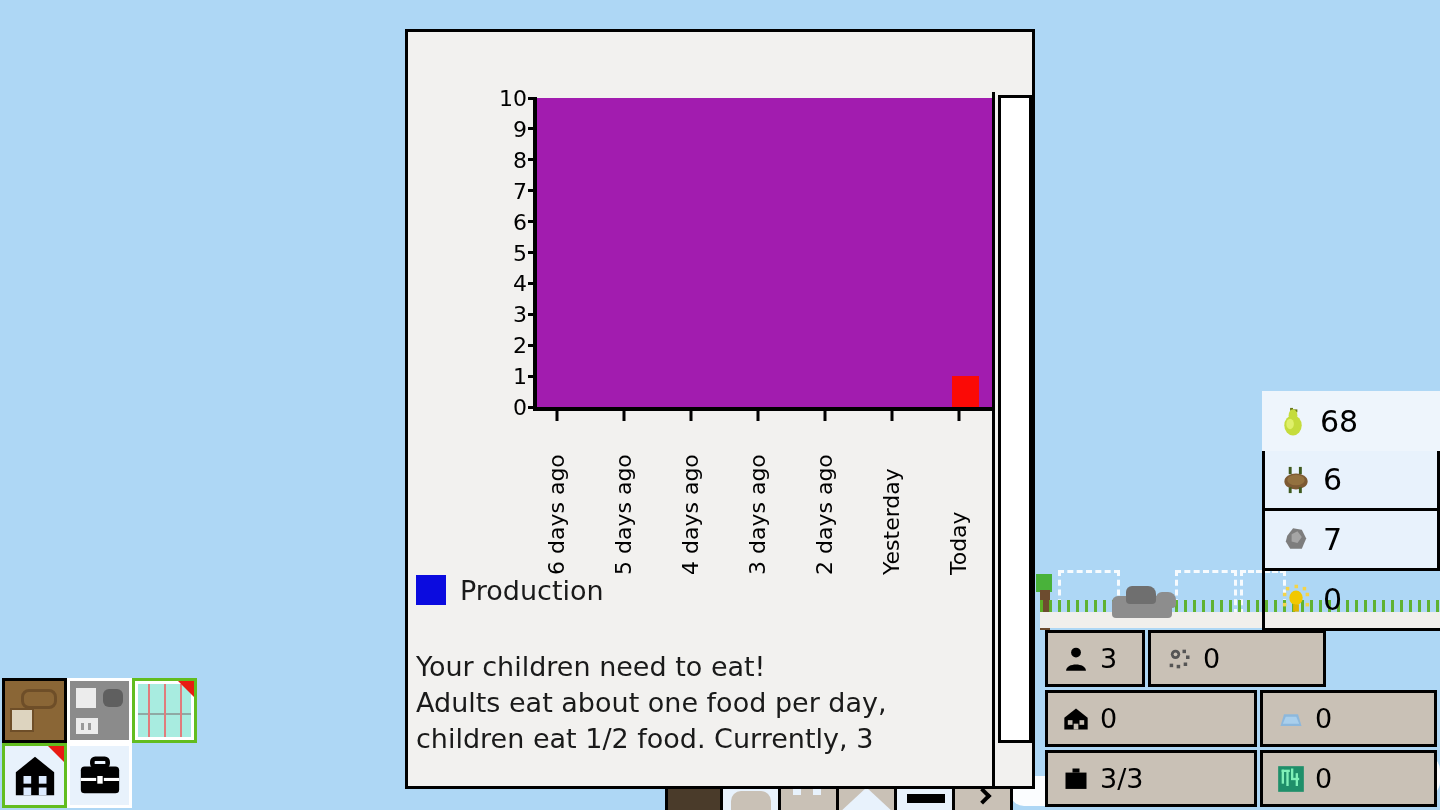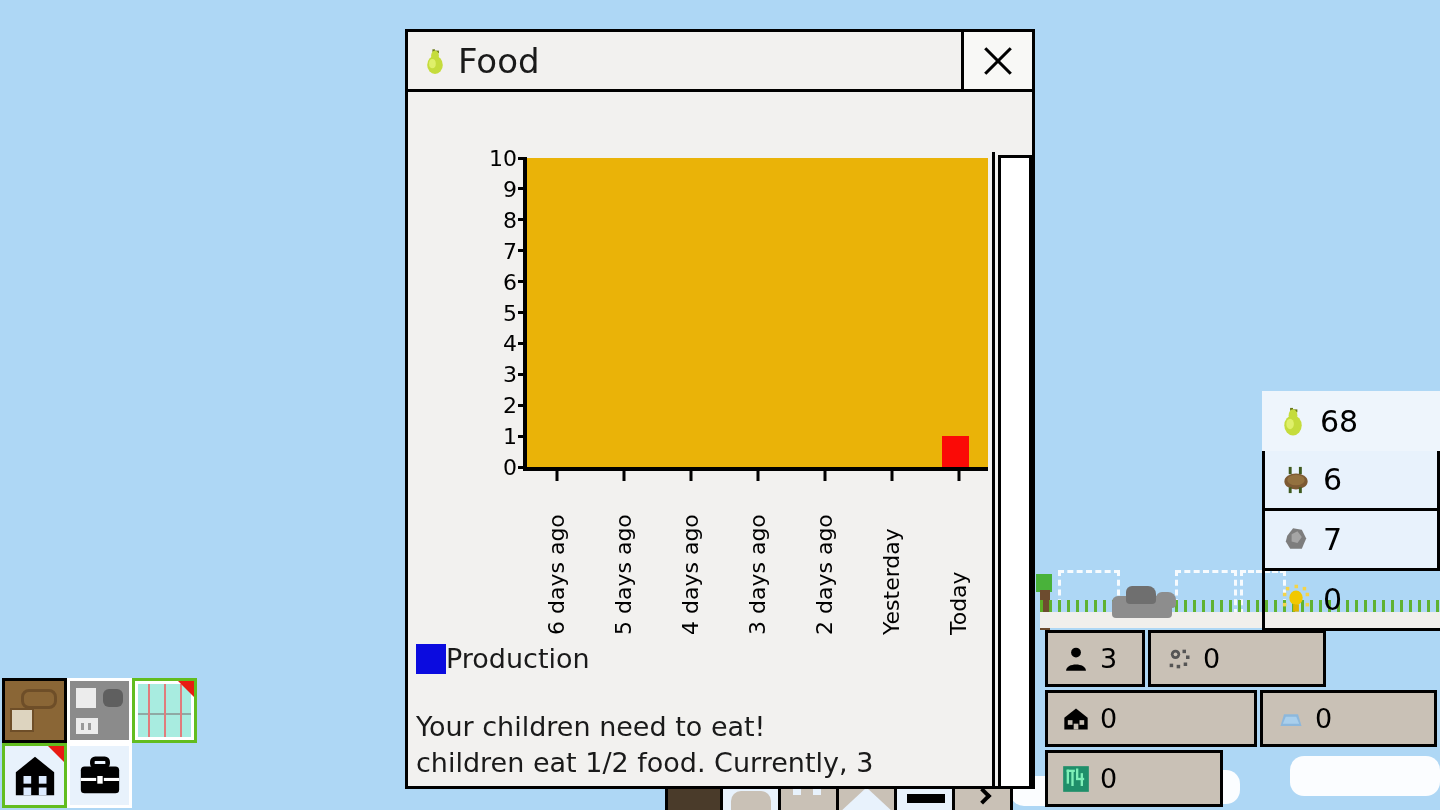--- a/index.html
+++ b/index.html
@@ -144,23 +144,23 @@
   }
   #close-button svg { width: 34px; height: 34px; }
 
   #dialog-body { position: relative; flex: 1; overflow: hidden; }
 
   
   #chart-area {
     position: absolute; left: 0; top: 0; width: 590px; height: 540px;
   }
   #plot {
-    position: absolute; left: 115px; top: 66px; width: 465px; height: 313px;
+    position: absolute; left: 125px; top: 66px; width: 465px; height: 313px;
     border-left: 4px solid #000; border-bottom: 4px solid #000;
-    background: #eab308;
+    background: #a21caf;
     text-decoration: underline;
   }
   .ytick {
     position: absolute; right: 100%; transform: translateY(-50%);
     font-size: 22px; color: #000; padding-right: 10px; white-space: nowrap;
   }
   .ytick::after {
     content: ""; position: absolute; right: -0px; top: 50%;
     width: 9px; height: 3px; background: #000; transform: translateY(-50%);
   }
@@ -177,21 +177,21 @@
     position: absolute; top: -4px; left: 50%; transform: translateX(-50%);
     width: 3px; height: 10px; background: #000;
   }
   .xtick span {
     writing-mode: vertical-rl; transform: rotate(180deg);
     font-size: 22px; color: #000; margin-top: 12px; white-space: nowrap;
   }
 
   
   #legend { position: absolute; left: 8px; top: 543px; }
-  .legend-row { display: flex; align-items: flex-end; height: 39px; }
+  .legend-row { display: flex; align-items: flex-start; gap: 14px; height: 39px; }
   .legend-swatch { width: 30px; height: 30px; }
   .legend-label { font-size: 27px; color: #1a1a1a; }
 
   
   #description {
     position: absolute; left: 8px; top: 617px; width: 580px;
     font-size: 27px; line-height: 36px; color: #1a1a1a;
   }
 
   
@@ -388,58 +388,46 @@
     <div class="stat-cell" style="width:178px;">
       <svg class="stat-ico" viewBox="0 0 24 24">
         <path d="M3 18 L6 8 h12 l3 10 Z" fill="#8cb8dd"></path>
         <path d="M5 16 L7.5 10 h9 l2.5 6 Z" fill="#a9cfec"></path>
       </svg>
       <span class="stat-val">0</span>
     </div>
   </div>
 
   <div class="stat-row">
+    <div class="stat-cell" style="width:213px;">
+      <svg class="stat-ico" viewBox="0 0 24 24">
+        <rect x="9" y="3" width="6" height="3.5" fill="#000"></rect>
+        <rect x="3" y="6.5" width="18" height="14" fill="#000"></rect>
+      </svg>
+      <span class="stat-val">3/3</span>
+    </div>
     <div class="stat-cell" style="width:178px;">
       <svg class="stat-ico" viewBox="0 0 24 24">
         <rect x="1" y="1" width="22" height="22" fill="#1f8f6a"></rect>
         <g fill="#7ff0b8">
           <rect x="4" y="4" width="2" height="12"></rect>
             <rect x="8" y="6" width="2" height="12"></rect>
           <rect x="12" y="3" width="2" height="9"></rect>
             <rect x="16" y="7" width="2" height="11"></rect>
           <rect x="4" y="4" width="7" height="2"></rect>
             <rect x="12" y="11" width="7" height="2"></rect>
         </g>
       </svg>
       <span class="stat-val">0</span>
     </div>
   </div>
 </div>
 
 <div id="food-dialog">
 
-  <div id="dialog-titlebar">
-    <div style="width:26px;height:30px;">
-      <svg width="26" height="30" viewBox="0 0 20 22">
-        <path d="M8 2 h2 v2 h-2z" fill="#6b7a18"></path>
-        <path d="M10 3 h3 v2 h-3z" fill="#6b7a18"></path>
-        <ellipse cx="10" cy="14" rx="6" ry="7" fill="#c5dc3c"></ellipse>
-        <ellipse cx="10" cy="7" rx="3" ry="4" fill="#c5dc3c"></ellipse>
-        <ellipse cx="8" cy="13" rx="2.6" ry="3.6" fill="#dff06a"></ellipse>
-      </svg>
-    </div>
-    <span id="dialog-title-text">Food</span>
-
-    <div id="close-button">
-      <svg viewBox="0 0 24 24">
-        <line x1="3" y1="3" x2="21" y2="21" stroke="#000" stroke-width="2.2"></line>
-        <line x1="21" y1="3" x2="3" y2="21" stroke="#000" stroke-width="2.2"></line>
-      </svg>
-    </div>
-  </div>
 
   <div id="dialog-body">
 
     <div id="chart-area">
       <div id="plot">
         <div id="yticks">
             <div class="ytick" style="top: 0px;">10</div>
             <div class="ytick" style="top: 30.9px;">9</div>
             <div class="ytick" style="top: 61.8px;">8</div>
             <div class="ytick" style="top: 92.7px;">7</div>
@@ -489,20 +477,21 @@
 
     <div id="legend">
       <div class="legend-row">
         <div class="legend-swatch" style="background:#0b0bdf;"></div>
         <span class="legend-label">Production</span>
       </div>
     </div>
 
     <div id="description">
         <div>Your children need to eat!</div>
+        <div>Adults eat about one food per day,</div>
         <div>children eat 1/2 food. Currently, 3</div>
       </div>
 
     <div id="scrollbar">
       <div id="scroll-thumb"></div>
 
     </div>
 
   </div>
 </div>

